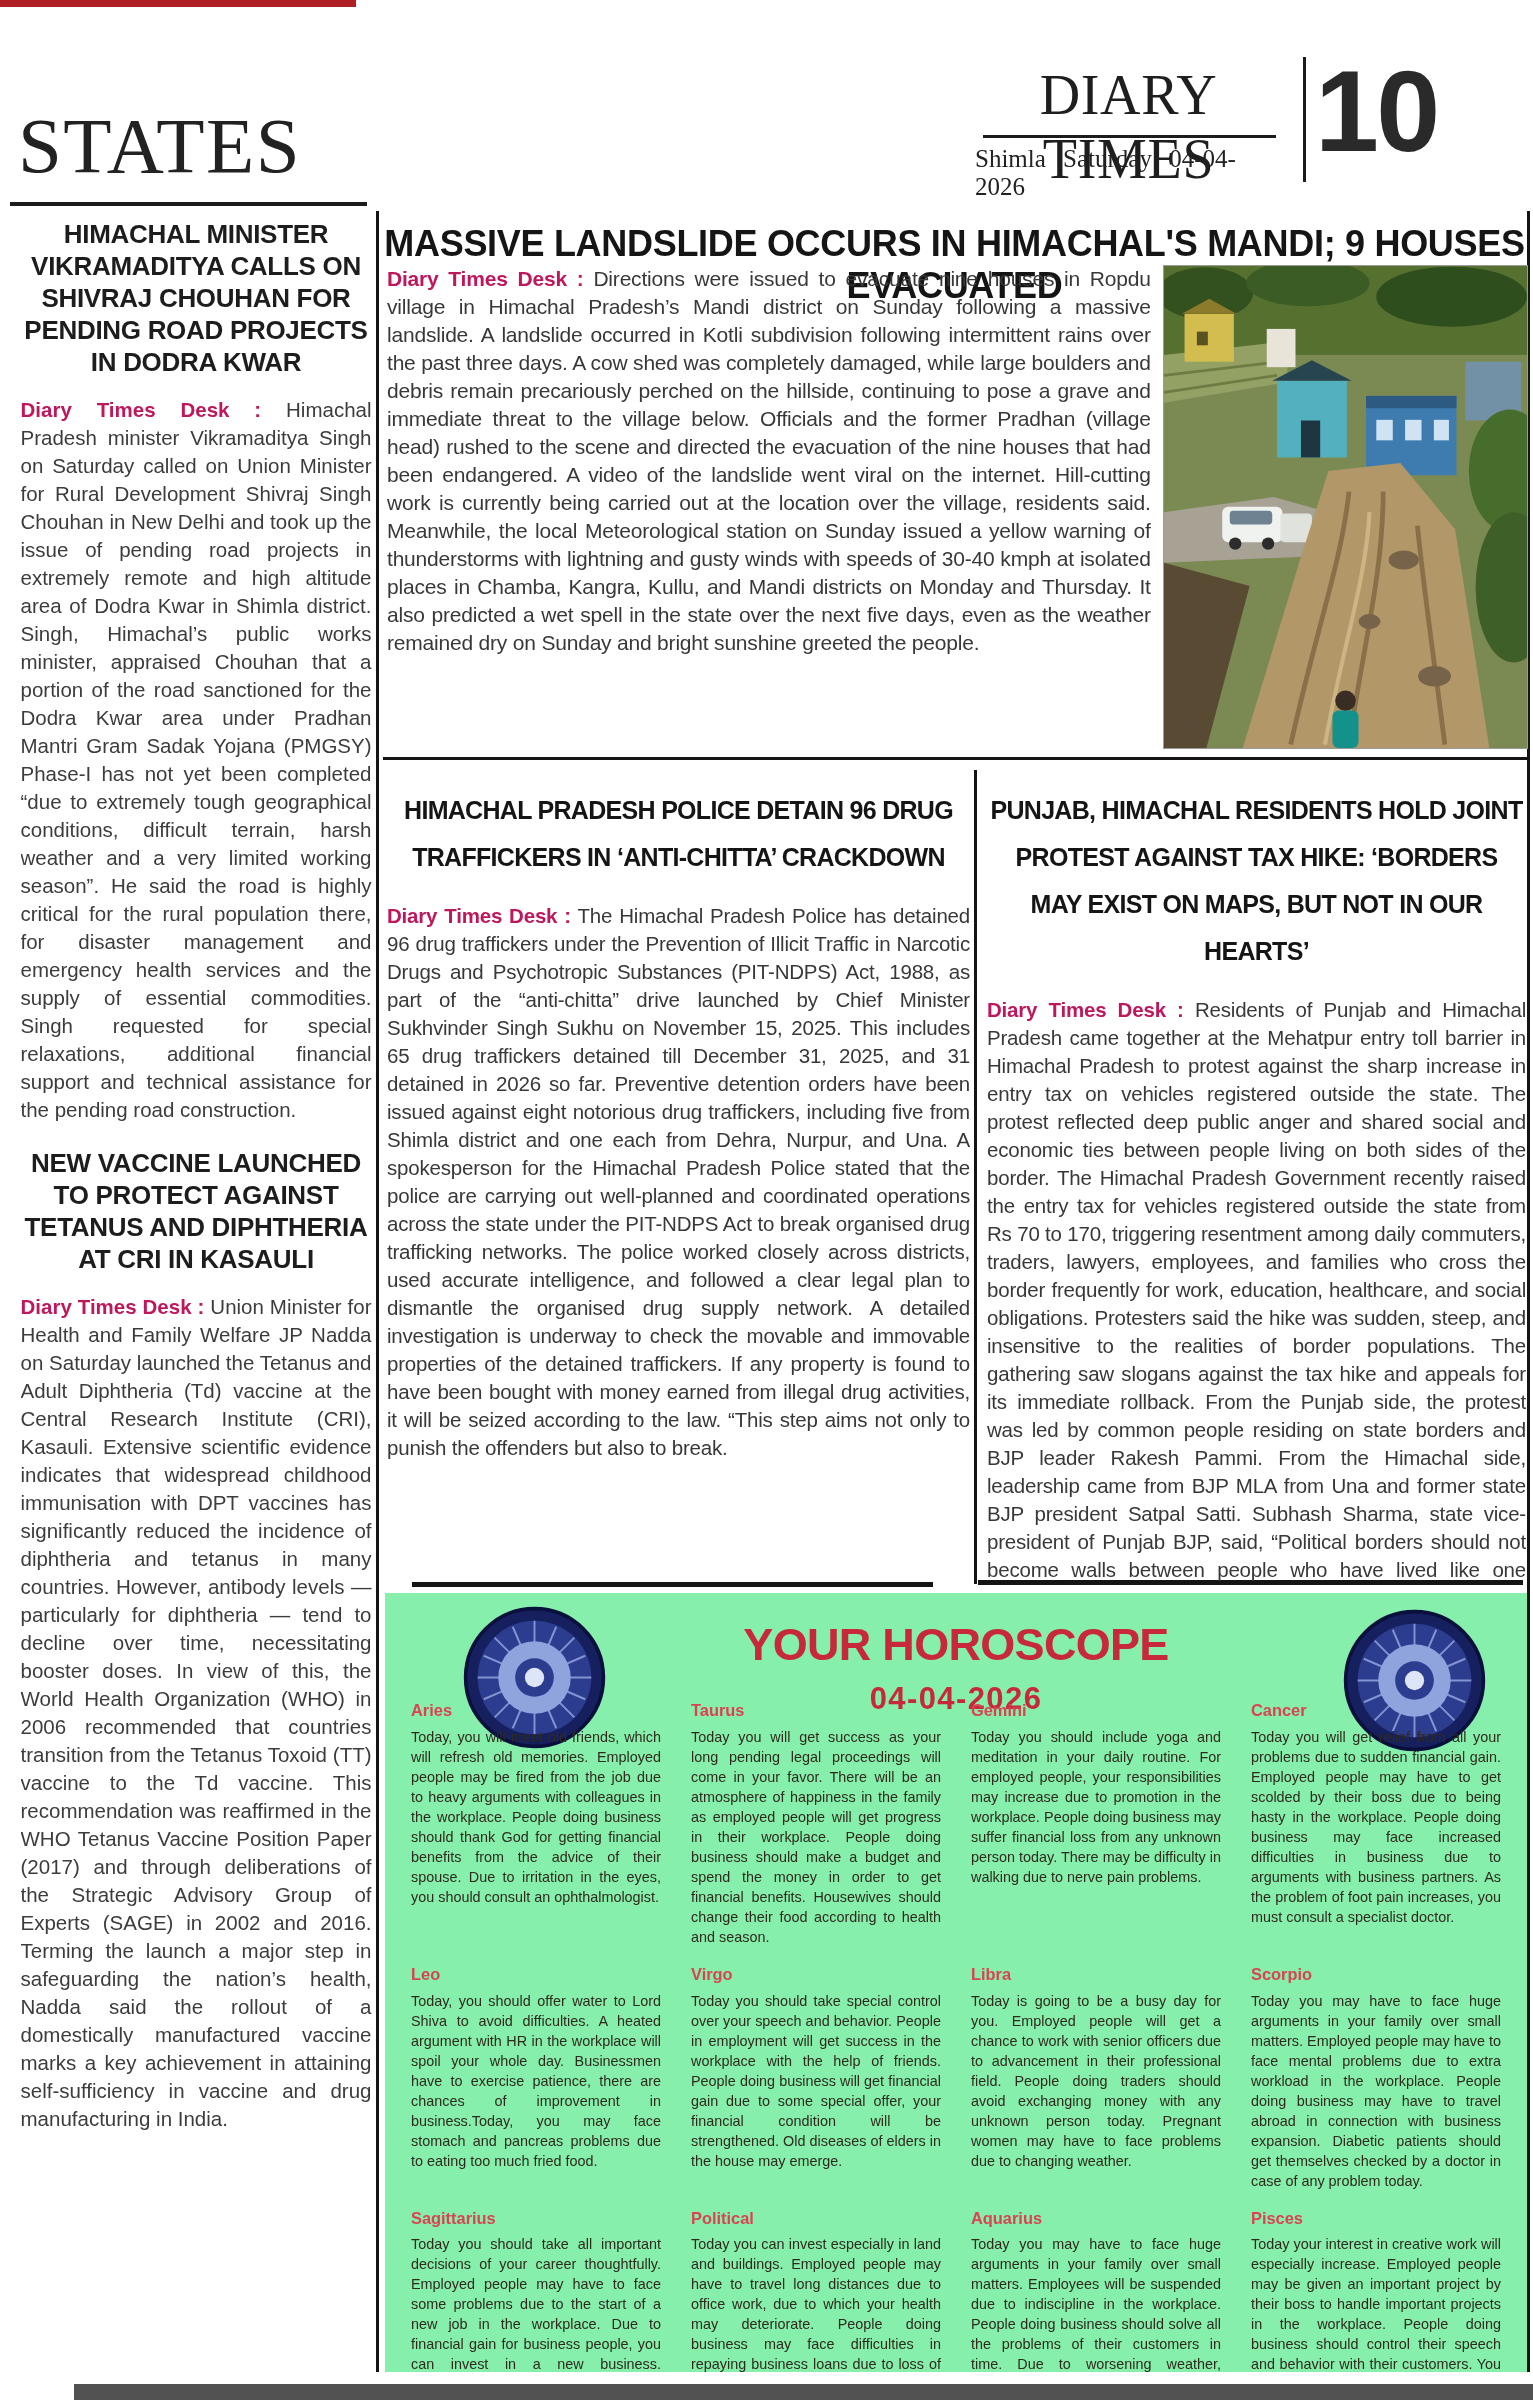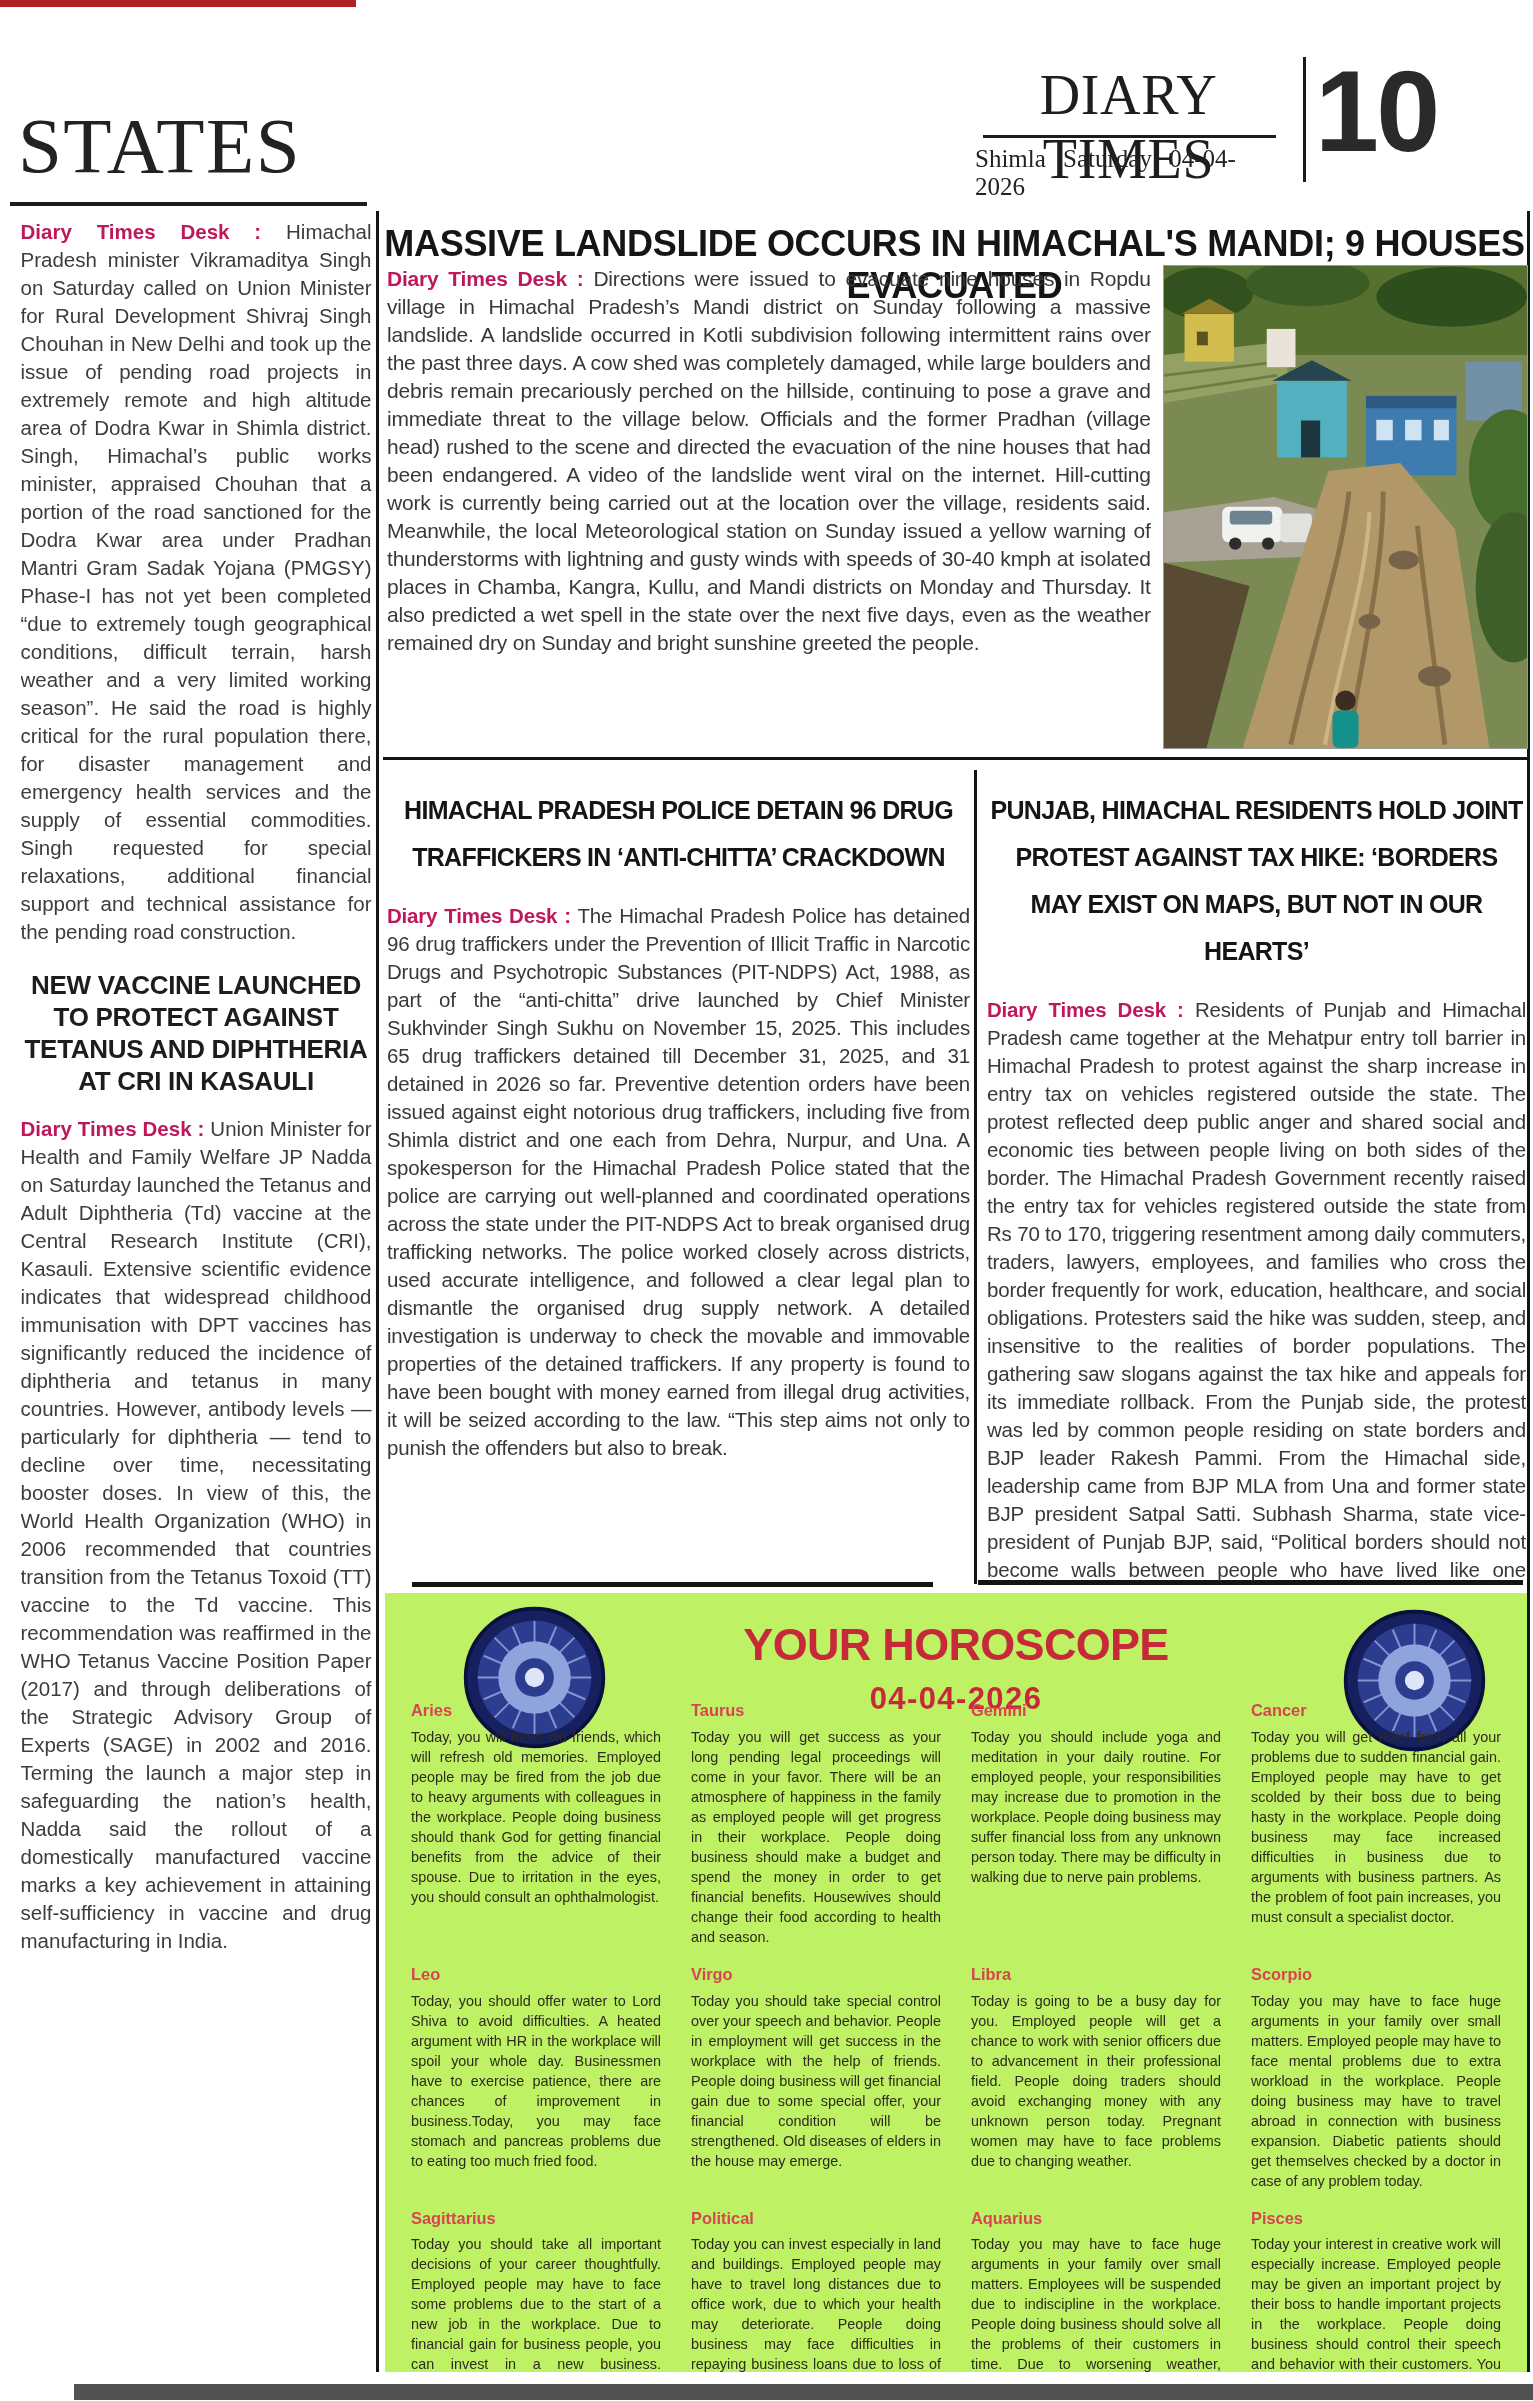--- a/index.html
+++ b/index.html
@@ -32,21 +32,21 @@
   .left-col{position:absolute;left:20.5px;top:218px;width:351px;height:2148px;overflow:hidden;}
   .mid-headline{position:absolute;left:382px;top:223px;width:1145px;text-align:center;
           font-weight:bold;font-size:36px;color:#151515;letter-spacing:-0.3px;}
   .landslide-wrap{position:absolute;left:387px;top:265px;width:1141px;height:487px;overflow:hidden;}
   .landslide-photo{float:right;width:363px;height:482px;margin-left:12.3px;border:0.7px solid #9a9a9a;
           background:#7b8a52;}
   .police-art{position:absolute;left:387px;top:787px;width:583px;height:794px;overflow:hidden;}
   .protest-art{position:absolute;left:987px;top:787px;width:539px;height:794px;overflow:hidden;}
   
   .horoscope{position:absolute;left:385px;top:1593px;width:1142px;height:779px;
-          background:#bef264;overflow:hidden;}
+          background:#86efac;overflow:hidden;}
   .h-title{position:absolute;left:0;top:26px;width:100%;text-align:center;font-weight:bold;
           font-size:45px;letter-spacing:-0.7px;color:#c8293a;}
   .h-date{position:absolute;left:0;top:88px;width:100%;text-align:center;font-weight:bold;
           font-size:31px;color:#c8293a;letter-spacing:1.4px;}
   .wheel{position:absolute;width:145px;height:145px;}
   .wheel.left{left:77px;top:12.3px;}
   .wheel.right{right:40px;top:15px;}
   .h-grid{position:absolute;left:26px;top:108px;width:1090px;display:grid;
           grid-template-columns:repeat(4,1fr);column-gap:30px;row-gap:18px;}
   .sign-name{font-weight:bold;font-size:16.4px;color:#d94452;margin:0 0 6.8px 0;}
@@ -69,20 +69,21 @@
   <div class="page-num">10</div>
 
   <div class="vdiv" style="left:376px;top:211px;width:2.7px;height:2161px;"></div>
   <div class="vdiv" style="left:1527px;top:211px;width:2.7px;height:2161px;"></div>
   <div class="vdiv" style="left:974px;top:770px;width:2.7px;height:814px;"></div>
   <div class="hrule" style="left:383px;top:757px;width:1144px;height:2.7px;"></div>
   <div class="hrule" style="left:412px;top:1582px;width:521px;height:4.8px;"></div>
   <div class="hrule" style="left:978px;top:1580px;width:545px;height:4.8px;"></div>
 
   <div class="left-col">
+    <h2 class="article-title">HIMACHAL MINISTER VIKRAMADITYA CALLS ON SHIVRAJ CHOUHAN FOR PENDING ROAD PROJECTS IN DODRA KWAR</h2>
     <p class="body-text"><span class="kicker">Diary Times Desk :</span> <span>Himachal Pradesh minister Vikramaditya Singh on Saturday called on Union Minister for Rural Development Shivraj Singh Chouhan in New Delhi and took up the issue of pending road projects in extremely remote and high altitude area of Dodra Kwar in Shimla district. Singh, Himachal’s public works minister, appraised Chouhan that a portion of the road sanctioned for the Dodra Kwar area under Pradhan Mantri Gram Sadak Yojana (PMGSY) Phase-I has not yet been completed “due to extremely tough geographical conditions, difficult terrain, harsh weather and a very limited working season”. He said the road is highly critical for the rural population there, for disaster management and emergency health services and the supply of essential commodities. Singh requested for special relaxations, additional financial support and technical assistance for the pending road construction.</span></p>
     <h2 class="article-title">NEW VACCINE LAUNCHED TO PROTECT AGAINST TETANUS AND DIPHTHERIA AT CRI IN KASAULI</h2>
     <p class="body-text"><span class="kicker">Diary Times Desk :</span> <span>Union Minister for Health and Family Welfare JP Nadda on Saturday launched the Tetanus and Adult Diphtheria (Td) vaccine at the Central Research Institute (CRI), Kasauli. Extensive scientific evidence indicates that widespread childhood immunisation with DPT vaccines has significantly reduced the incidence of diphtheria and tetanus in many countries. However, antibody levels — particularly for diphtheria — tend to decline over time, necessitating booster doses. In view of this, the World Health Organization (WHO) in 2006 recommended that countries transition from the Tetanus Toxoid (TT) vaccine to the Td vaccine. This recommendation was reaffirmed in the WHO Tetanus Vaccine Position Paper (2017) and through deliberations of the Strategic Advisory Group of Experts (SAGE) in 2002 and 2016. Terming the launch a major step in safeguarding the nation’s health, Nadda said the rollout of a domestically manufactured vaccine marks a key achievement in attaining self-sufficiency in vaccine and drug manufacturing in India.</span></p>
   </div>
 
   <div class="mid-headline">MASSIVE LANDSLIDE OCCURS IN HIMACHAL'S MANDI; 9 HOUSES EVACUATED</div>
   <div class="landslide-wrap">
     <svg class="landslide-photo" viewBox="0 0 530 705" preserveAspectRatio="none">
       <rect x="0" y="0" width="530" height="705" fill="#7b8a52"></rect>
       <rect x="0" y="0" width="530" height="130" fill="#55702f"></rect>

